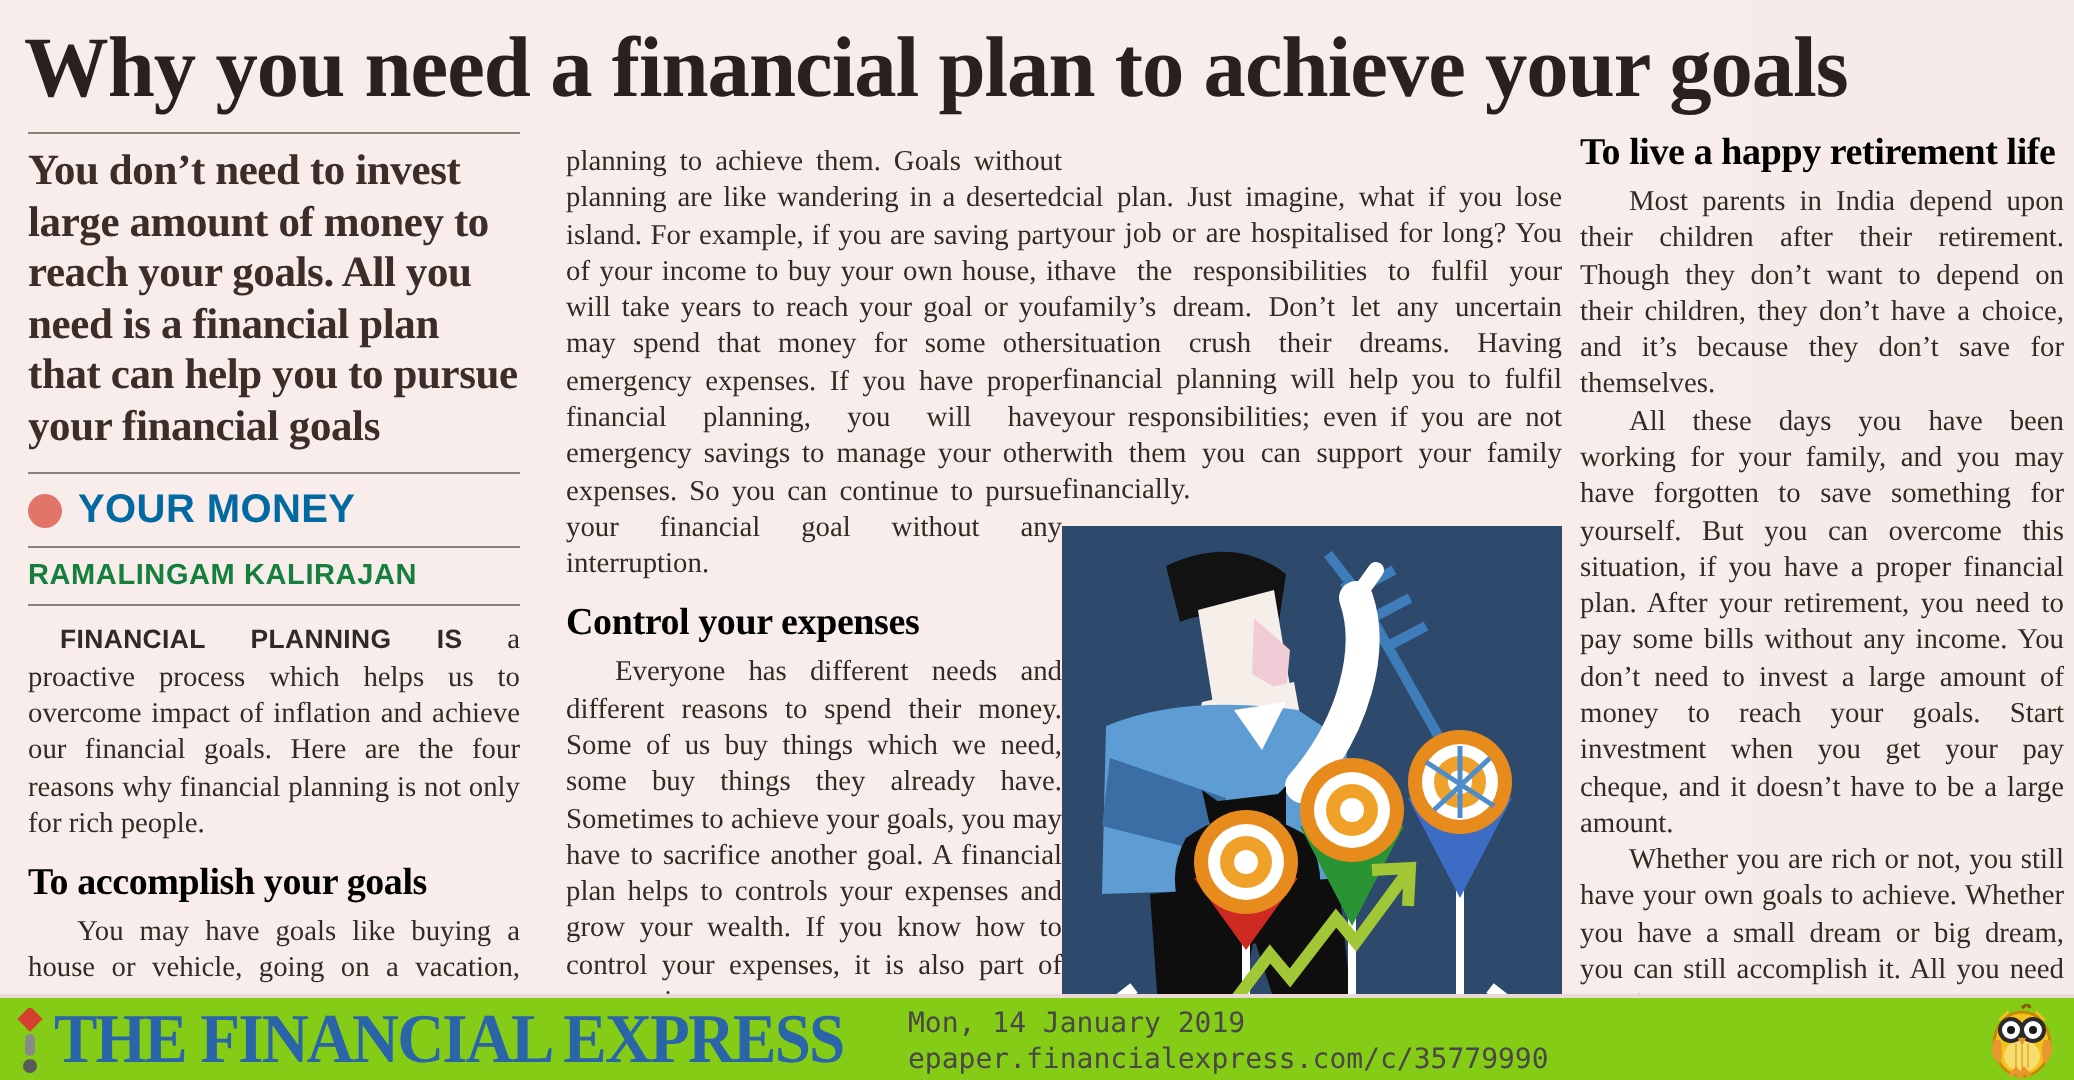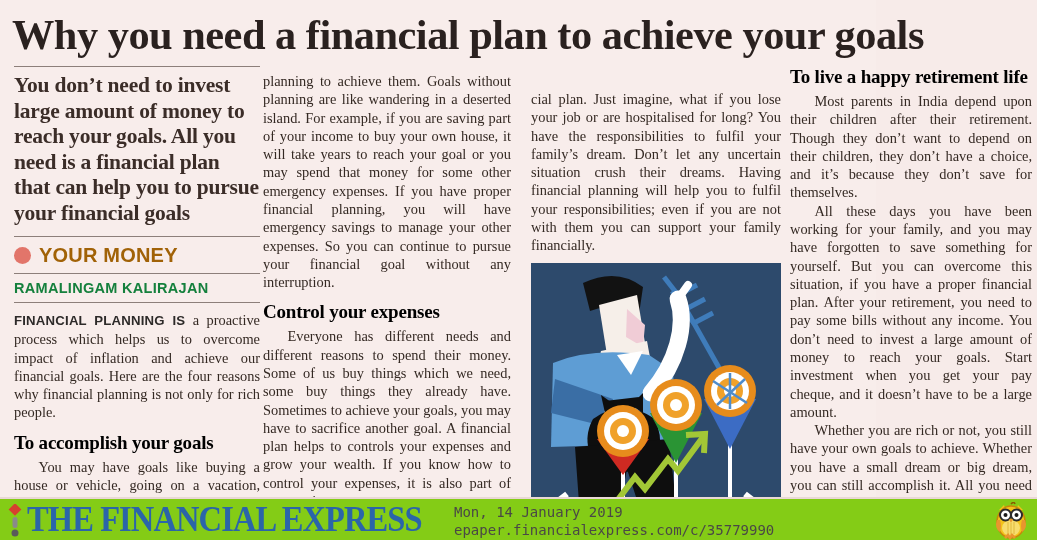--- a/index.html
+++ b/index.html
@@ -6,40 +6,40 @@
   html,body { width:1037px; height:540px; }
   body { font-family:"Liberation Serif", serif; background:#f7ebe9; overflow:hidden; }
   .page { position:relative; width:876px; height:540px; background:#f8edeb; }
 
   .headline { position:absolute; left:12px; top:10px; width:1015px;
     font-size:43px; font-weight:700; color:#2a211f; letter-spacing:-0.5px;
     white-space:nowrap; transform:scaleX(0.985); transform-origin:left; }
 
   .col { position:absolute; top:66px; height:432px; overflow:hidden; color:#362a26; }
   .col1 { left:14px;  width:246px; }
-  .col2 { left:263px; width:248px; }
+  .col2 { left:283px; width:248px; }
   .col3 { left:531px; width:250px; }
   .col4 { left:790px; width:242px; }
 
   .rule { border:0; border-top:1.5px solid #8d7f7a; margin:0; }
 
   .standfirst { font-size:21.5px; line-height:1.19; font-weight:600; color:#3b2d28;
     padding:6px 0 10px 0; letter-spacing:-0.2px; }
 
   .section-row { display:flex; align-items:center; gap:8px; padding:7px 0 6px 0; }
   .section-dot { width:17px; height:17px; border-radius:50%; background:#e2756a; }
   .section-label { font-family:"Liberation Sans", sans-serif; font-weight:700;
-    font-size:20px; color:#a16207; letter-spacing:0.2px; }
+    font-size:20px; color:#0369a1; letter-spacing:0.2px; }
   .byline { font-family:Liberation Sans, sans-serif; font-weight:700;
     font-size:14.5px; color:#15803d; padding:6px 0 6px 0; letter-spacing:0.3px; }
 
   .body-text { font-size:14.4px; line-height:1.27; text-align:justify; color:#342923; }
   .body-text.first { margin-top:8px; }
   .lead-in { font-family:"Liberation Sans", sans-serif; font-weight:700;
-    font-size:13.2px; color:#2d2a29; letter-spacing:0.2px; }
+    font-size:13.2px; color:#2d2a29; letter-spacing:0.2px;margin-left:16px; }
   .subhead { font-size:19px; font-weight:600; color:#000000; margin:10px 0 4px 0;
     letter-spacing:-0.2px; }
   .indent { text-indent:1.7em; }
 
   .illo-wrap { margin-top:8px; }
   .illo { display:block; width:250px; height:268px; }
 
   .footer { position:absolute; left:0; top:497px; width:1037px; height:43px;
     background:#84cc16; border-top:2px solid #e9d8d5; }
   .fe-mark { position:absolute; left:7px; top:5px; }

